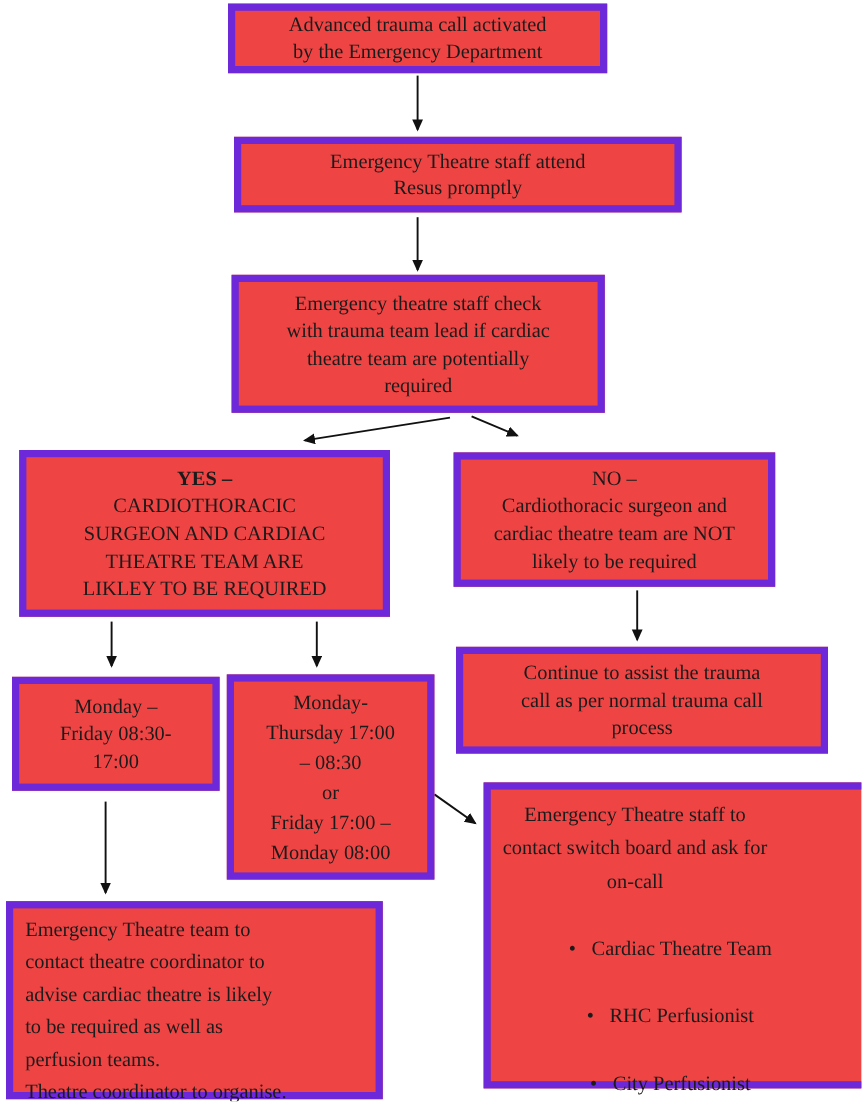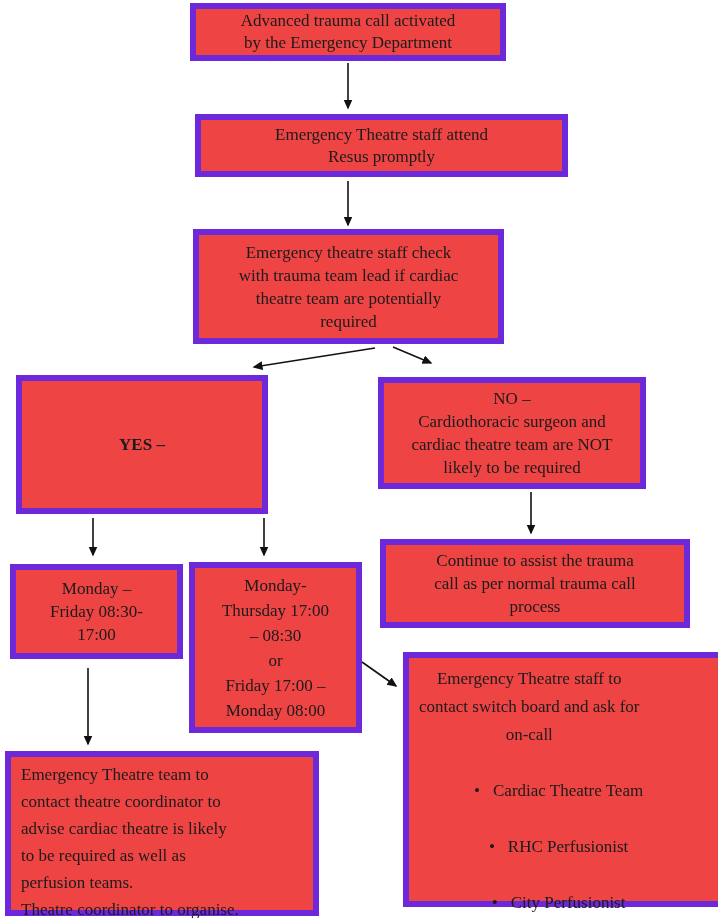--- a/index.html
+++ b/index.html
@@ -31,21 +31,21 @@
     text-align: center;
     white-space: pre-line;
     padding: 2px 6px;
   }
   .bold { font-weight: bold; }
 
   
   #node-trauma-call    { left: 190px; top: 3px;   width: 316px; height: 58px;  line-height: 22px; }
   #node-theatre-attend { left: 195px; top: 114px; width: 373px; height: 63px;  line-height: 22px; }
   #node-check-cardiac  { left: 193px; top: 229px; width: 311px; height: 115px; text-align: center; }
-  #node-yes-branch     { left: 16px;  top: 375px; width: 252px; height: 139px; }
+  #node-yes-branch     { left: 16px;  top: 375px; width: 309px; height: 139px; }
   #node-no-branch      { left: 378px; top: 377px; width: 268px; height: 112px; }
   #node-mon-fri        { left: 10px;  top: 564px; width: 173px; height: 95px;  }
   #node-mon-thu        { left: 189px; top: 562px; width: 173px; height: 171px; line-height: 25px; }
   #node-continue       { left: 380px; top: 539px; width: 310px; height: 89px;  }
   #node-switchboard    {
     left: 403px; top: 652px; width: 356px; height: 255px;
     align-items: flex-start; justify-content: flex-start;
     text-align: center; line-height: 28px; padding: 7px 10px;
   }
   #node-coordinator    {
@@ -94,20 +94,24 @@
   <div class="node" id="node-theatre-attend">Emergency Theatre staff attend
 Resus promptly</div>
 
   <div class="node" id="node-check-cardiac">Emergency theatre staff check
 with trauma team lead if cardiac
 theatre team are potentially
 required</div>
 
   <div class="node" id="node-yes-branch">
     <div class="bold">YES –</div>
+    <div>CARDIOTHORACIC
+SURGEON AND CARDIAC
+THEATRE TEAM ARE
+LIKLEY TO BE REQUIRED</div>
   </div>
 
   <div class="node" id="node-no-branch">
     <div>NO –</div>
     <div>Cardiothoracic surgeon and
 cardiac theatre team are NOT
 likely to be required</div>
   </div>
 
   <div class="node" id="node-mon-fri">Monday –

